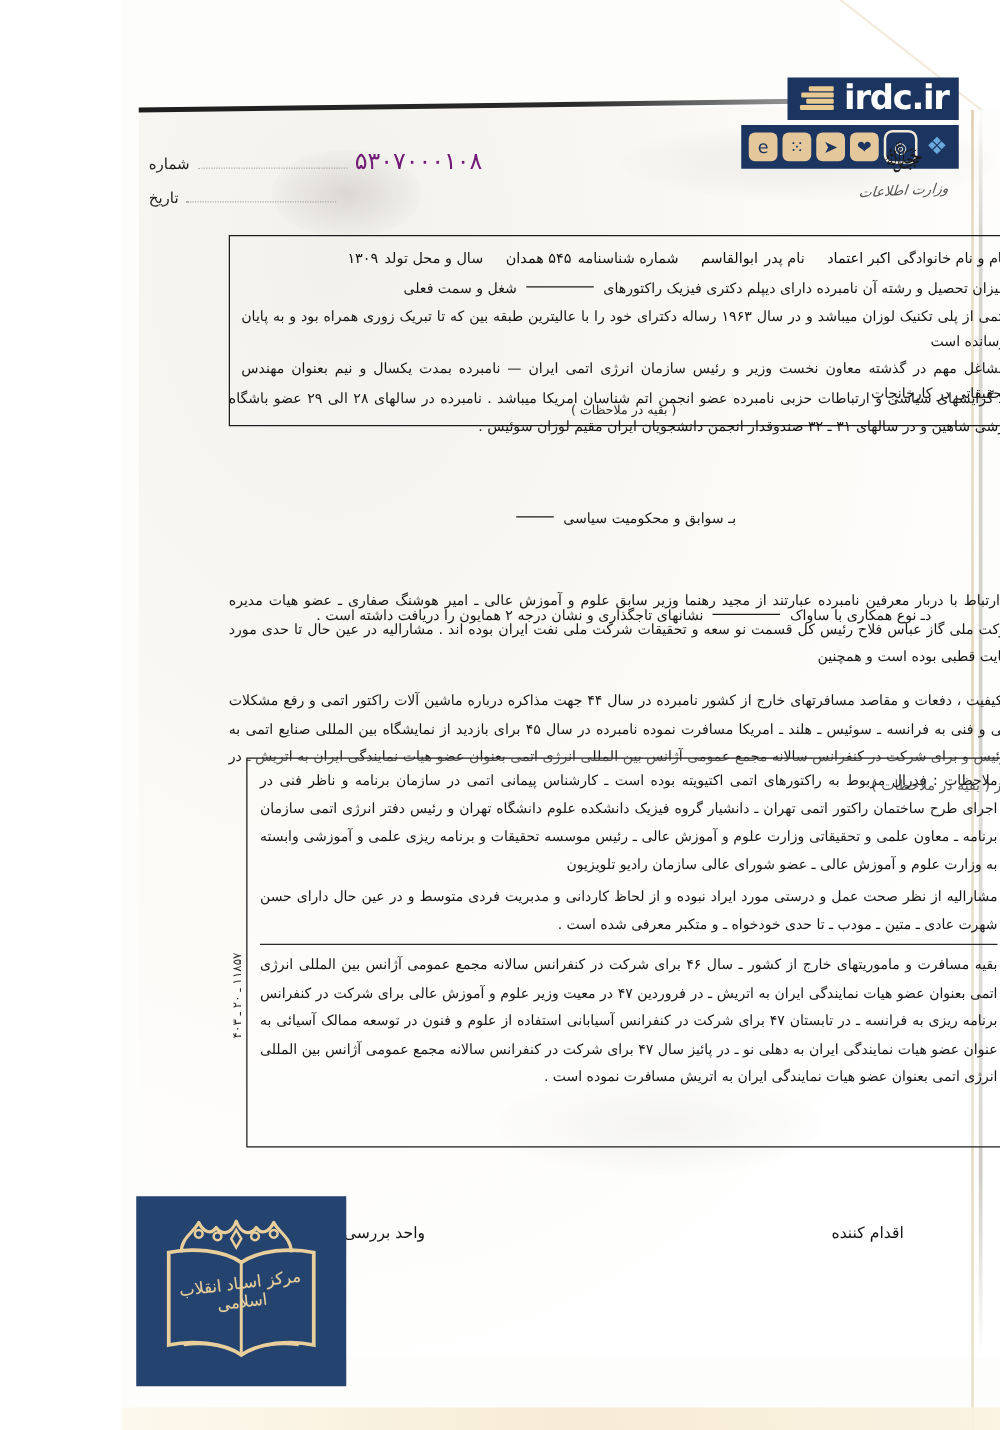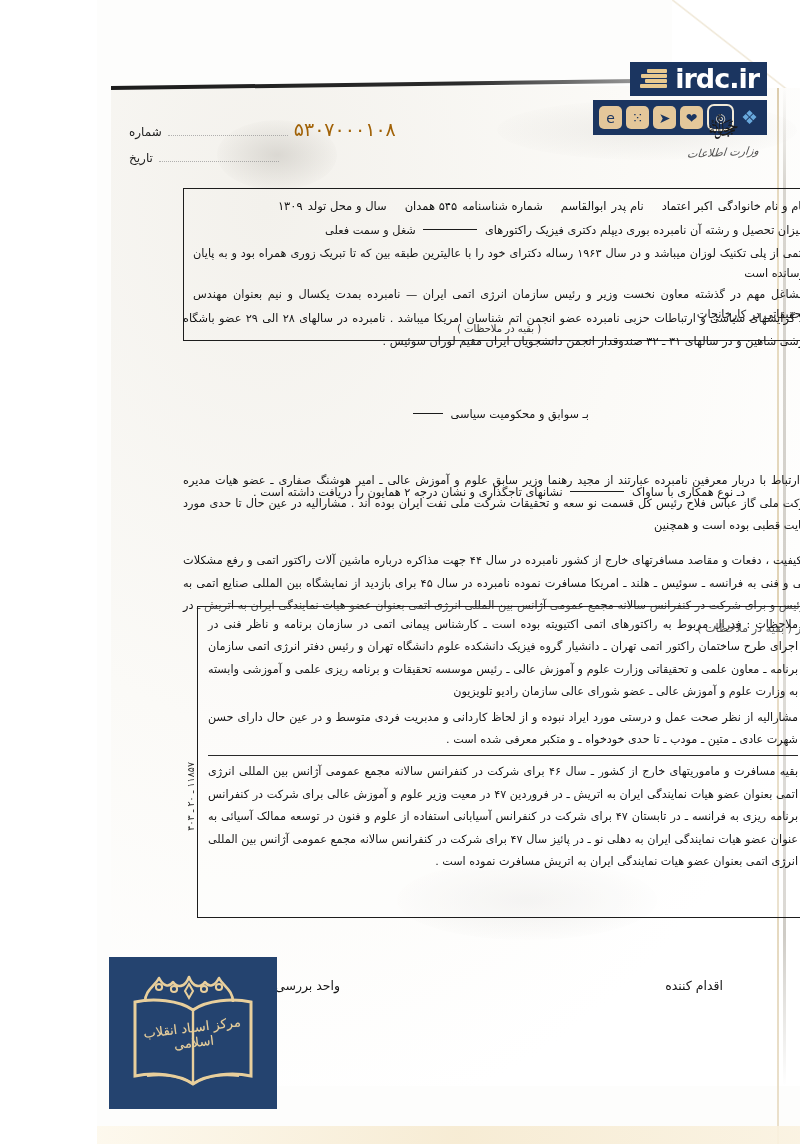--- a/index.html
+++ b/index.html
@@ -157,21 +157,21 @@
     color: #2b2b2b;
     font-style: italic;
     transform: skewX(-9deg) rotate(-3deg);
     opacity: .82;
     letter-spacing: -.5px;
   }
 
   
   .hdr-fields {
     position: absolute;
-    left: 32px;
+    left: 22px;
     top: 118px;
     width: 260px;
   }
   .hdr-row {
     display: flex;
     flex-direction: row-reverse;
     align-items: baseline;
     gap: 6px;
     margin-bottom: 11px;
   }
@@ -182,21 +182,21 @@
   }
   .hdr-dots {
     flex: 0 0 120px;
     border-bottom: 1px dotted #8c8c8c;
     height: 9px;
     opacity: .65;
   }
   .hdr-value {
     font-size: 19px;
     letter-spacing: 2px;
-    color: #a16207;
+    color: #701a75;
     white-space: nowrap;
   }
 
   
   .form-box {
     position: absolute;
     left: 86px;
     top: 188px;
     width: 632px;
     border: 1.3px solid #1d1d1d;
@@ -431,21 +431,21 @@
         <span class="val">۵۴۵ همدان</span>
       </span>
       <span class="fld">
         <span class="lbl">سال و محل تولد</span>
         <span class="val">۱۳۰۹</span>
       </span>
     </div>
 
     <div class="block-text">
       <span>میزان تحصیل و رشته آن</span>
-      <span>نامبرده بوری دیپلم دکتری فیزیک راکتورهای</span>
+      <span>نامبرده دارای دیپلم دکتری فیزیک راکتورهای</span>
       <span class="inline-rule"></span>
       <span>شغل و سمت فعلی</span>
     </div>
 
     <div class="block-text tight">اتمی از پلی تکنیک لوزان میباشد و در سال ۱۹۶۳ رساله دکترای خود را با عالیترین طبقه بین که تا تبریک زوری همراه بود و به پایان رسانده است</div>
 
     <div class="block-text tight">
       <span>مشاغل مهم در گذشته</span>
       <span>معاون نخست وزیر و رئیس سازمان انرژی اتمی ایران — نامبرده بمدت یکسال و نیم بعنوان مهندس تحقیقاتی در کارخانجات</span>
     </div>

